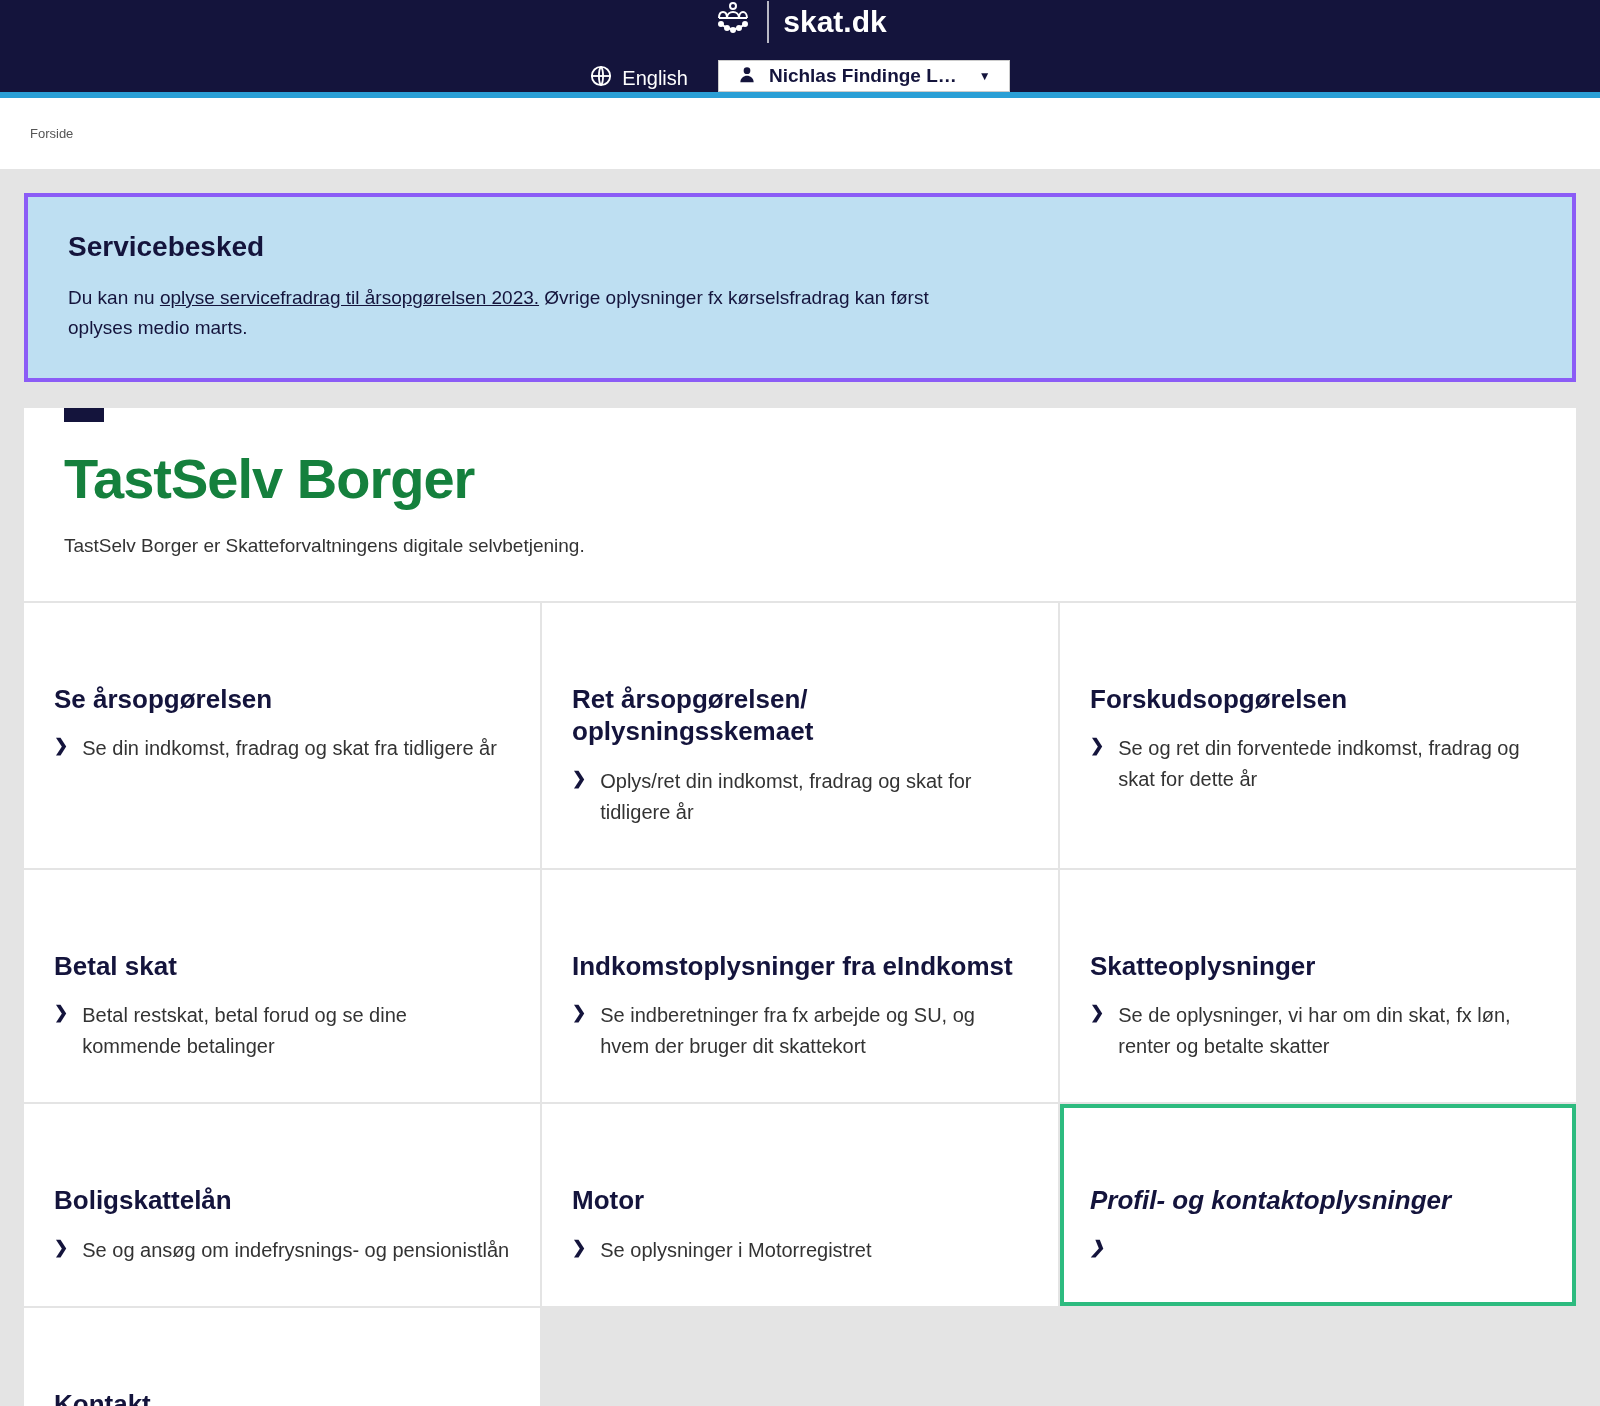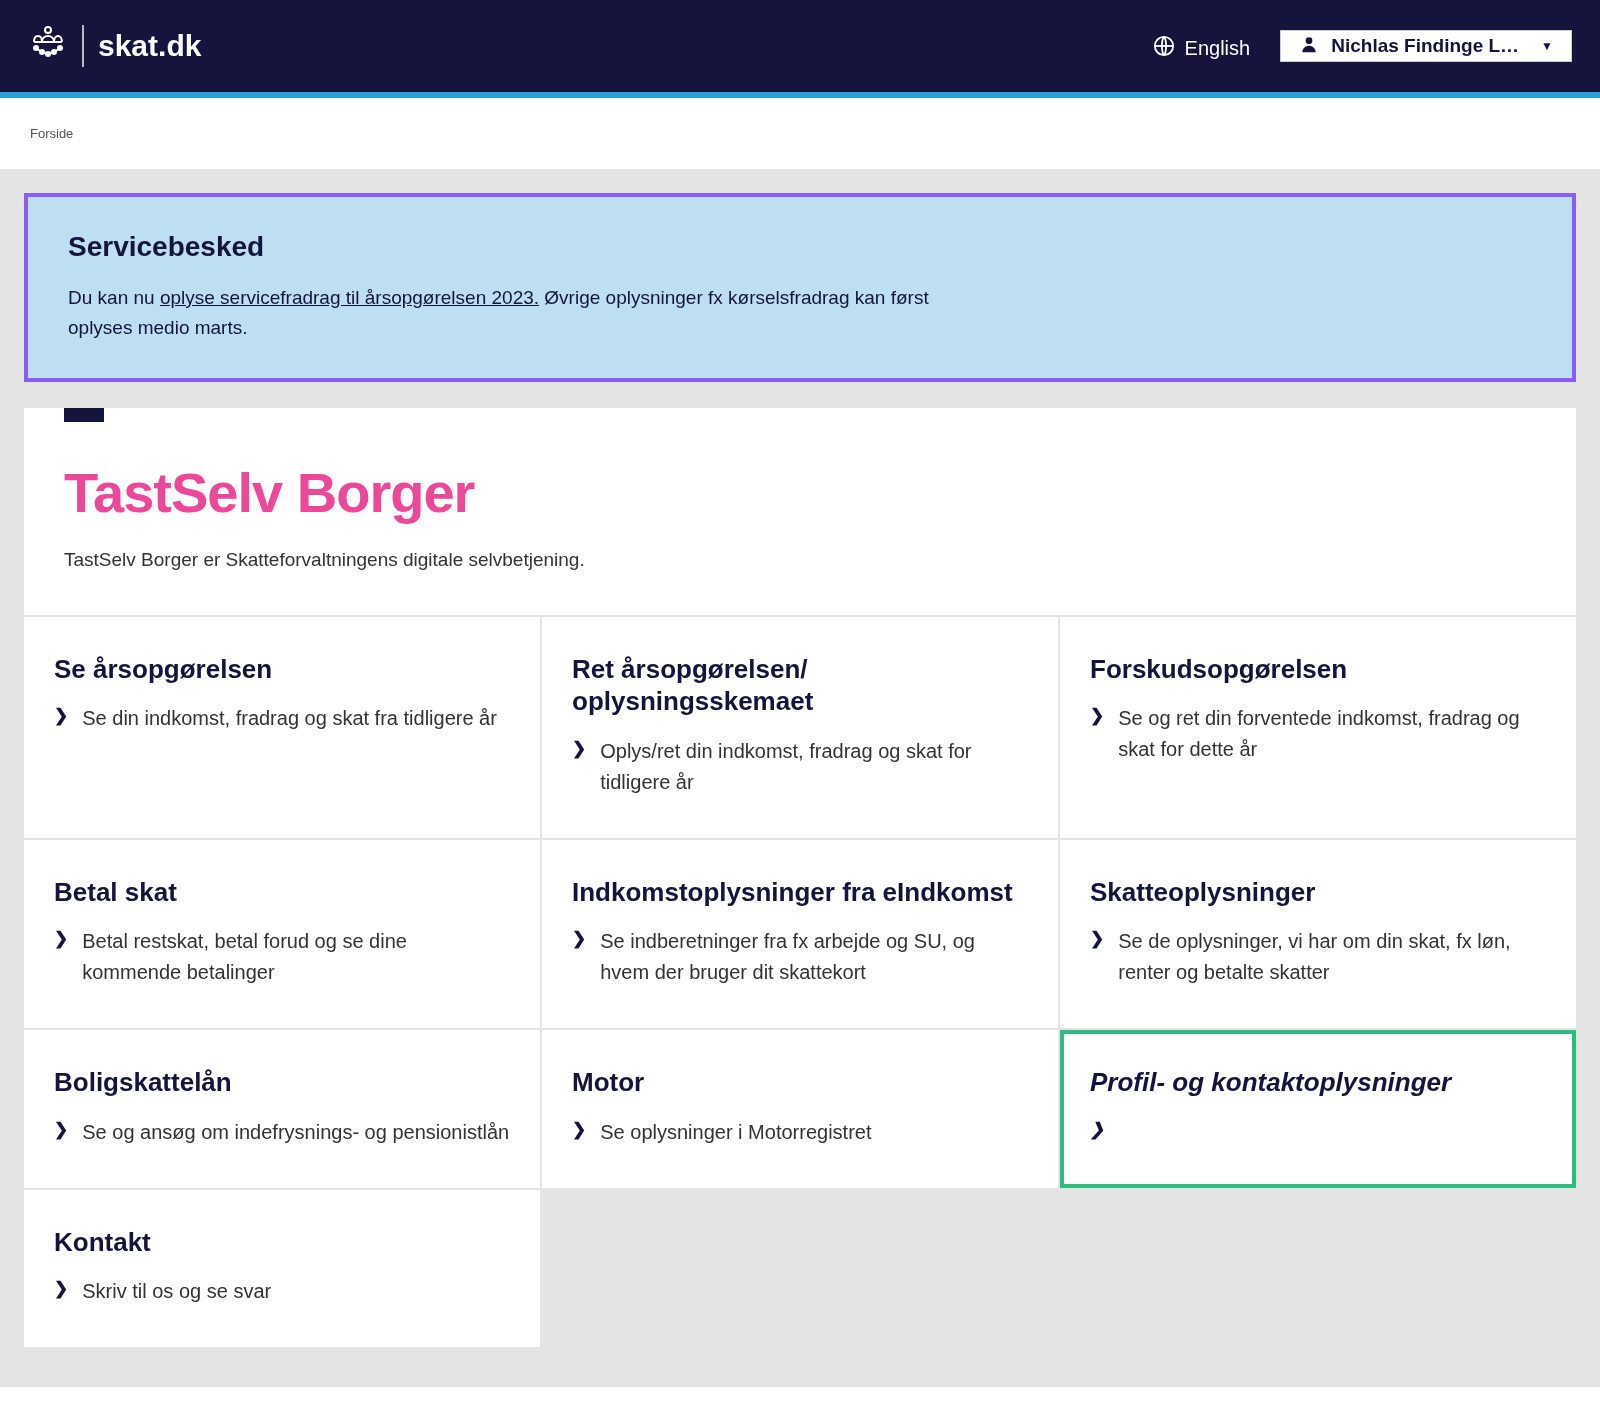--- a/index.html
+++ b/index.html
@@ -1,19 +1,19 @@
 <!DOCTYPE html>
 <html><head>
 <meta charset="utf-8">
 <style>
   * { box-sizing: border-box; margin: 0; padding: 0; }
   body { font-family: Arial, Helvetica, sans-serif; background: #fff; color: #14143c; width:1600px;}
   
   
-  .header { background: #14143c; height: 92px; display:flex; align-items:center; justify-content:space-between; padding:0 28px;}
+  .header { background: #14143c; height: 92px; display:flex; align-items:center; justify-content:space-between; padding:0 28px;flex-direction:column;}
   .logo-group { display:flex; align-items:center; gap:14px;}
   .crown { color:#fff; }
   .logo-divider { width:2px; height:42px; background:#fff; opacity:.7;}
   .logo-text { color:#fff; font-size:30px; font-weight:bold;}
   .header-right { display:flex; align-items:flex-end; gap:30px;}
   .lang { display:flex; align-items:center; gap:10px; color:#fff; font-size:20px; cursor:pointer;}
   .user-btn { background:#fff; border:1px solid #ccc; height:32px; padding:0 18px; display:flex; align-items:center; gap:12px; cursor:pointer; font-size:19px; color:#14143c;}
   .user-btn .caret { margin-left:10px; font-size:12px;}
   .accent-bar { height:6px; background:#2a9fd6;}
   
@@ -26,27 +26,27 @@
   
   
   .notice { background:#bedff2; border:4px solid #8b5cf6; padding:34px 40px;}
   .notice h2 { font-size:28px; font-weight:bold; margin-bottom:20px; color:#14143c;}
   .notice p { font-size:19px; line-height:1.6; color:#14143c; max-width:900px;}
   .notice a { color:#14143c; text-decoration:underline; cursor:pointer;}
   
   
   .title-card { background:#fff; margin-top:26px; padding:0 40px 44px 40px;}
   .title-bar { width:40px; height:14px; background:#14143c;}
-  .title-card h1 { font-size:56px; font-weight:900; color:#ec4899; margin-top:38px; letter-spacing:-1px;}
+  .title-card h1 { font-size:56px; font-weight:900; color:#15803d; margin-top:24px; letter-spacing:-1px;}
   .title-card p { font-size:19px; color:#333; margin-top:24px;}
   
   
   .grid { display:grid; grid-template-columns: repeat(3, 1fr); gap:2px; margin-top:2px; background:#e4e4e4;}
   .tile { background:#fff; padding:36px 30px 40px 30px; cursor:pointer;}
-  .tile h3 { font-size:26px; font-weight:bold; color:#14143c; line-height:1.25; margin-bottom:18px;}
+  .tile h3 { font-size:26px; font-weight:bold; color:#14143c; line-height:1.25; margin-bottom:18px;margin-top:44px;}
   .tile .desc-row { display:flex; align-items:flex-start; gap:14px;}
   .tile .chev { font-weight:bold; font-size:17px; color:#14143c; flex-shrink:0; margin-top:2px;}
   .tile .desc { font-size:20px; color:#333; line-height:1.55;}
   .tile.highlight { outline:4px solid #2dbb7f; outline-offset:-4px;font-style:italic;}
   
 </style>
 </head>
 <body>
 
 <div class="header">

